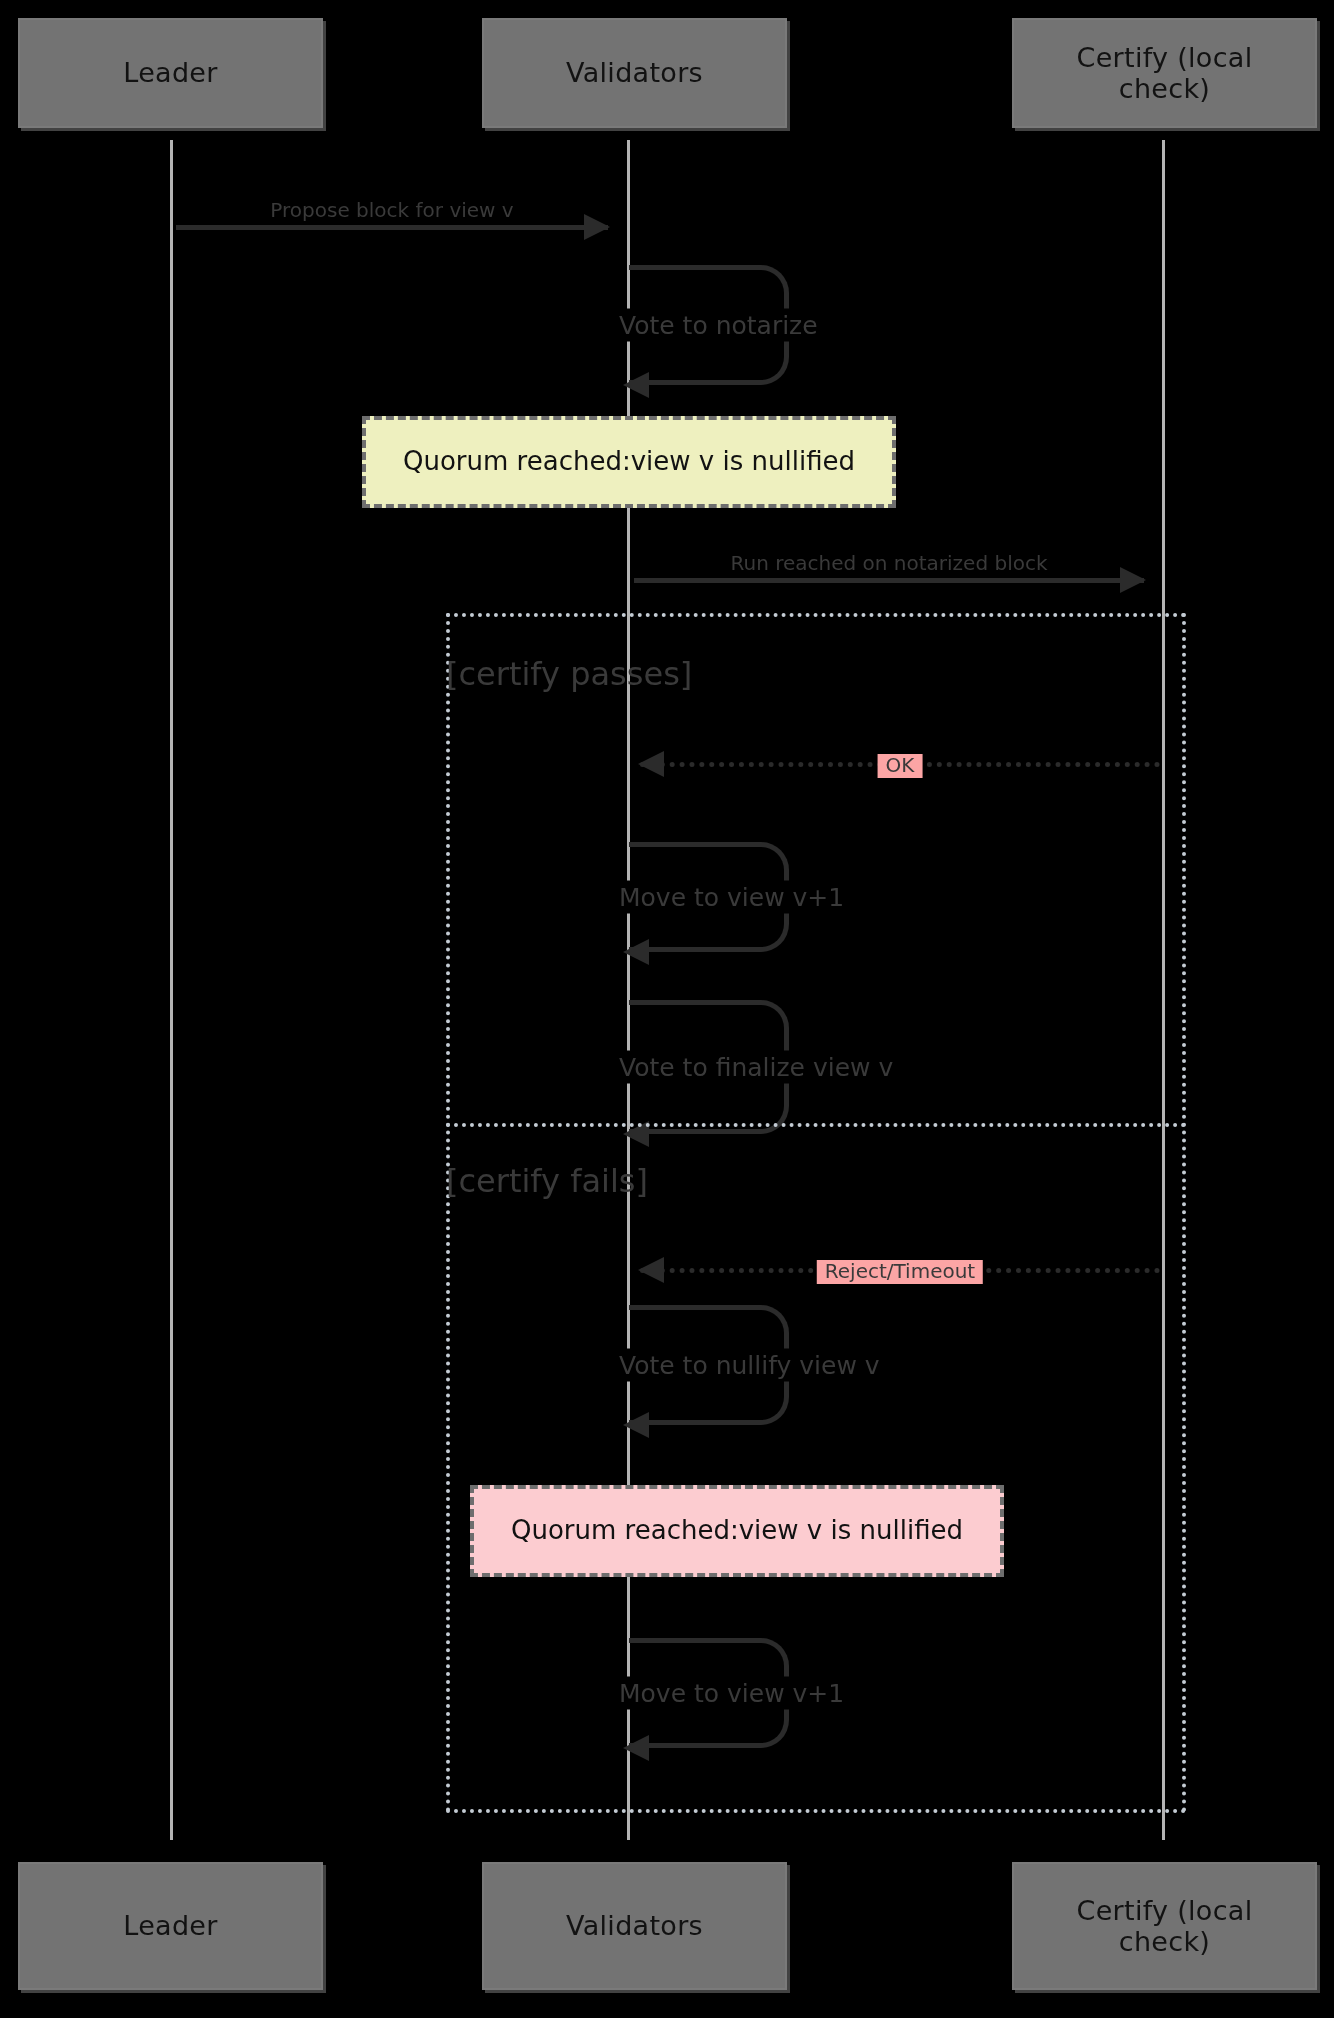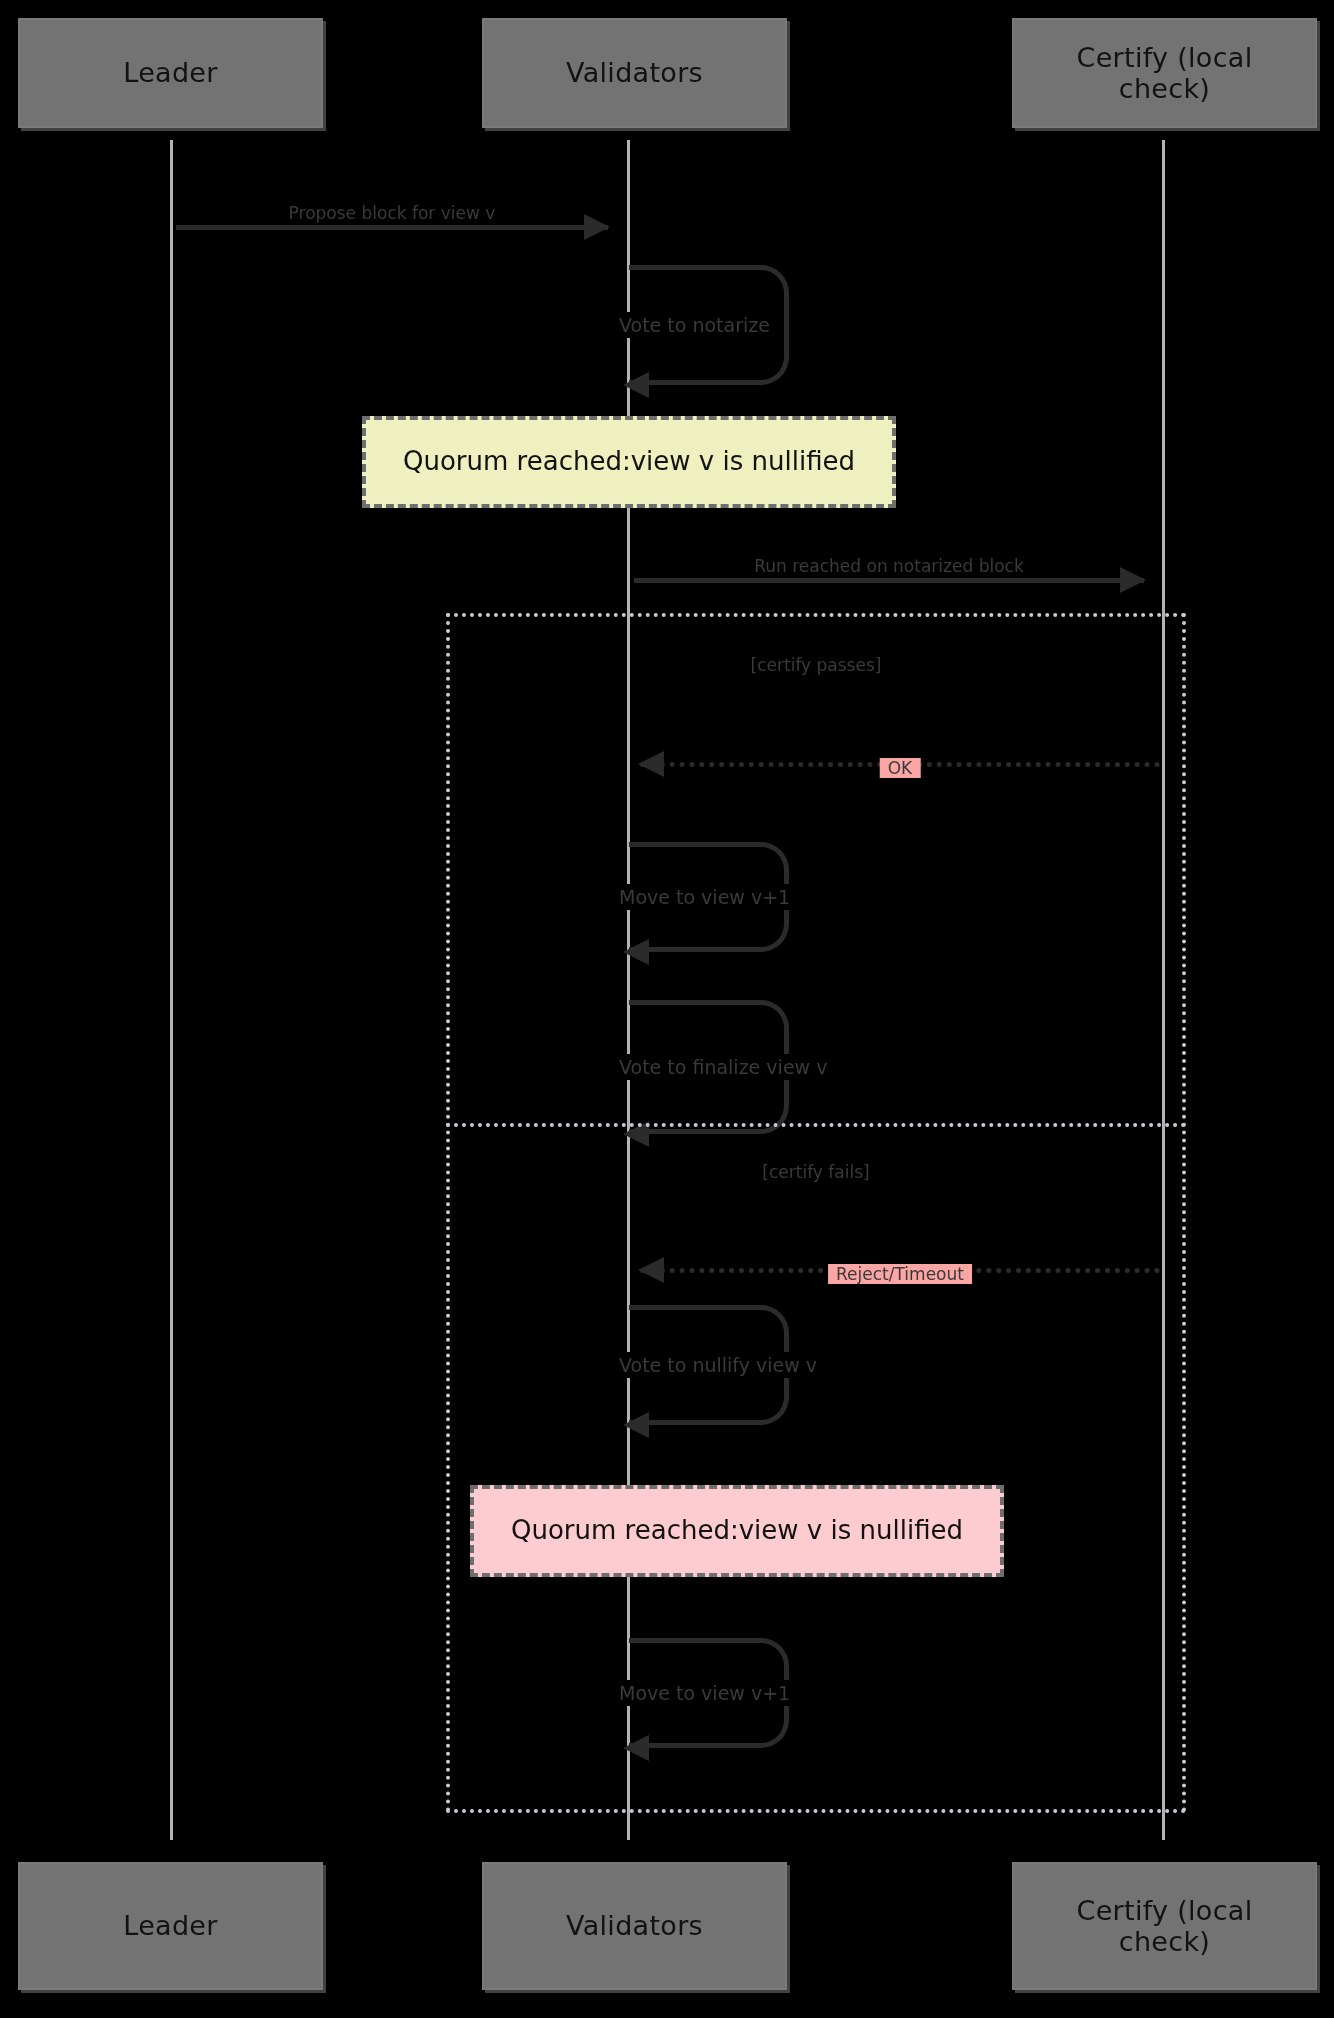--- a/index.html
+++ b/index.html
@@ -82,21 +82,21 @@
     border-bottom: 13px solid transparent;
     border-right: 26px solid #2b2b2b;
   }
   .msg .msg-label {
     position: absolute;
     left: 50%;
     transform: translateX(-50%);
     bottom: 6px;
     white-space: nowrap;
     color: #3a3a3a;
-    font-size: 17px;
+    font-size: 20px;
     line-height: 1.18;
     text-align: center;
     font-family: "DejaVu Sans", sans-serif;
   }
   .msg .msg-label.two-line {
     white-space: normal;
     width: 340px;
     bottom: 2px;
   }
   .msg .msg-label.inline-mid {
@@ -131,21 +131,21 @@
     border-bottom: 13px solid transparent;
     border-right: 26px solid #2b2b2b;
   }
   .selfloop .loop-label {
     position: absolute;
     left: -14px;
     top: 50%;
     transform: translateY(-50%);
     white-space: nowrap;
     color: #3a3a3a;
-    font-size: 19px;
+    font-size: 25px;
     background: #000000;
     padding: 2px 4px;
     font-family: "DejaVu Sans", sans-serif;
   }
 
   
   .note {
     position: absolute;
     border: 4px dashed #6e6e6e;
     box-sizing: border-box;
@@ -168,23 +168,22 @@
     box-sizing: border-box;
   }
   .frag-divider {
     position: absolute;
     border-top: 4px dotted #c3cbd3;
     height: 0;
   }
   .frag-cond {
     position: absolute;
     color: #3a3a3a;
-    font-size: 17px;
+    font-size: 32px;
     white-space: nowrap;
-    text-align: center;
     font-family: "DejaVu Sans", sans-serif;
   }
 </style>
 </head>
 <body>
 
 <div id="canvas">
 
   <div class="lifeline" style="left:170px; top:140px; height:1700px;"></div>
   <div class="lifeline" style="left:627px; top:140px; height:1700px;"></div>

